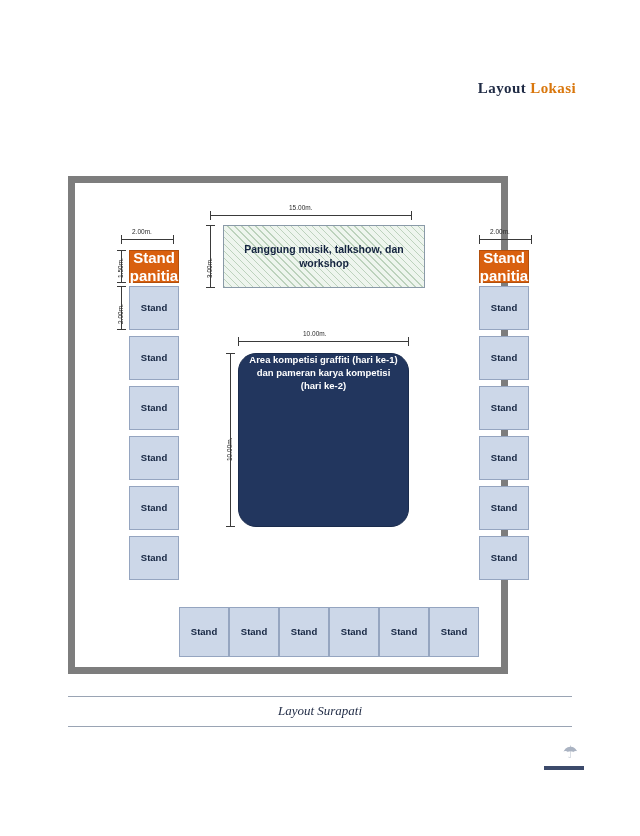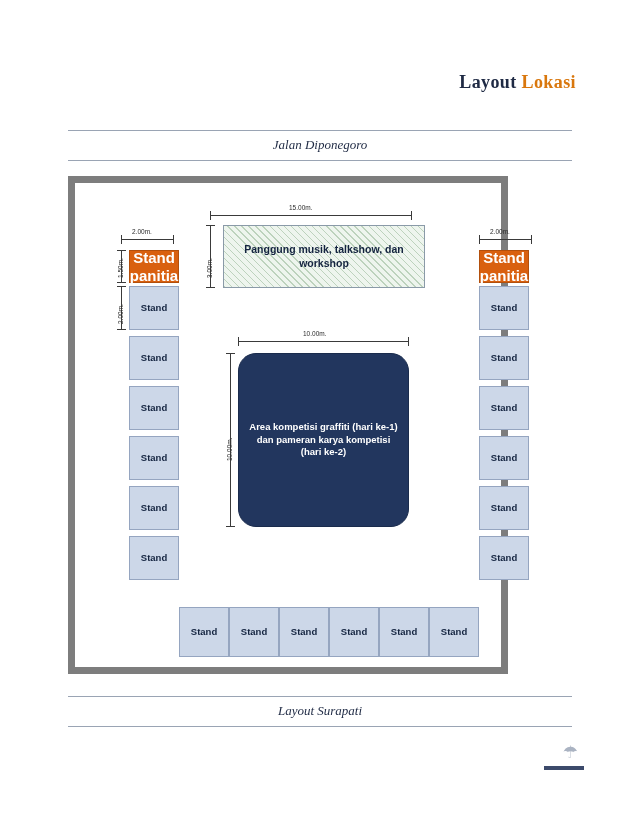--- a/index.html
+++ b/index.html
@@ -18,23 +18,23 @@
   .page {
     position: absolute;
     left: 0; top: 0;
     width: 640px; height: 836px;
   }
 
   
   .header-title {
     position: absolute;
     right: 64px;
-    top: 72px;
+    top: 80px;
     font-family: "Liberation Serif", serif;
-    font-size: 18px;
+    font-size: 15px;
     font-weight: bold;
     letter-spacing: 0.4px;
     white-space: nowrap;
   }
   .header-title .part1 { color: #1f2a44; }
   .header-title .part2 { color: #d9770d; }
 
   
   .street-block {
     position: absolute;
@@ -120,21 +120,21 @@
   .comp-area {
     position: absolute;
     box-sizing: border-box;
     background: #22365e;
     border: 1px solid #1a2b4c;
     border-radius: 18px;
     color: #ffffff;
     font-size: 9.5px;
     font-weight: bold;
     display: flex;
-    align-items: center;
+    align-items: flex-start;
     justify-content: center;
     text-align: center;
     line-height: 1.35;
     padding: 0 10px;
   }
 
   
   .dim-h {
     position: absolute;
     height: 1px;
@@ -206,25 +206,20 @@
 </style>
 </head>
 <body>
 
 <div class="page">
 
   <div class="header-title">
     <span class="part1">Layout </span><span class="part2">Lokasi</span>
   </div>
 
-  <div class="street-block" style="top:130px;">
-    <div class="street-rule-top"></div>
-    <div class="street-name">Jalan Diponegoro</div>
-    <div class="street-rule-bottom"></div>
-  </div>
 
   <div class="plan-frame">
     <div class="plan-inner">
 
       <div class="dim-h" style="left:135px; top:32px; width:202px;"></div>
       <div class="dim-label" style="left:214px; top:21px;">15.00m.</div>
 
       <div class="dim-v" style="left:135px; top:42px; height:63px;"></div>
       <div class="dim-label vert" style="left:131px; top:95px;">3.00m.</div>
 

